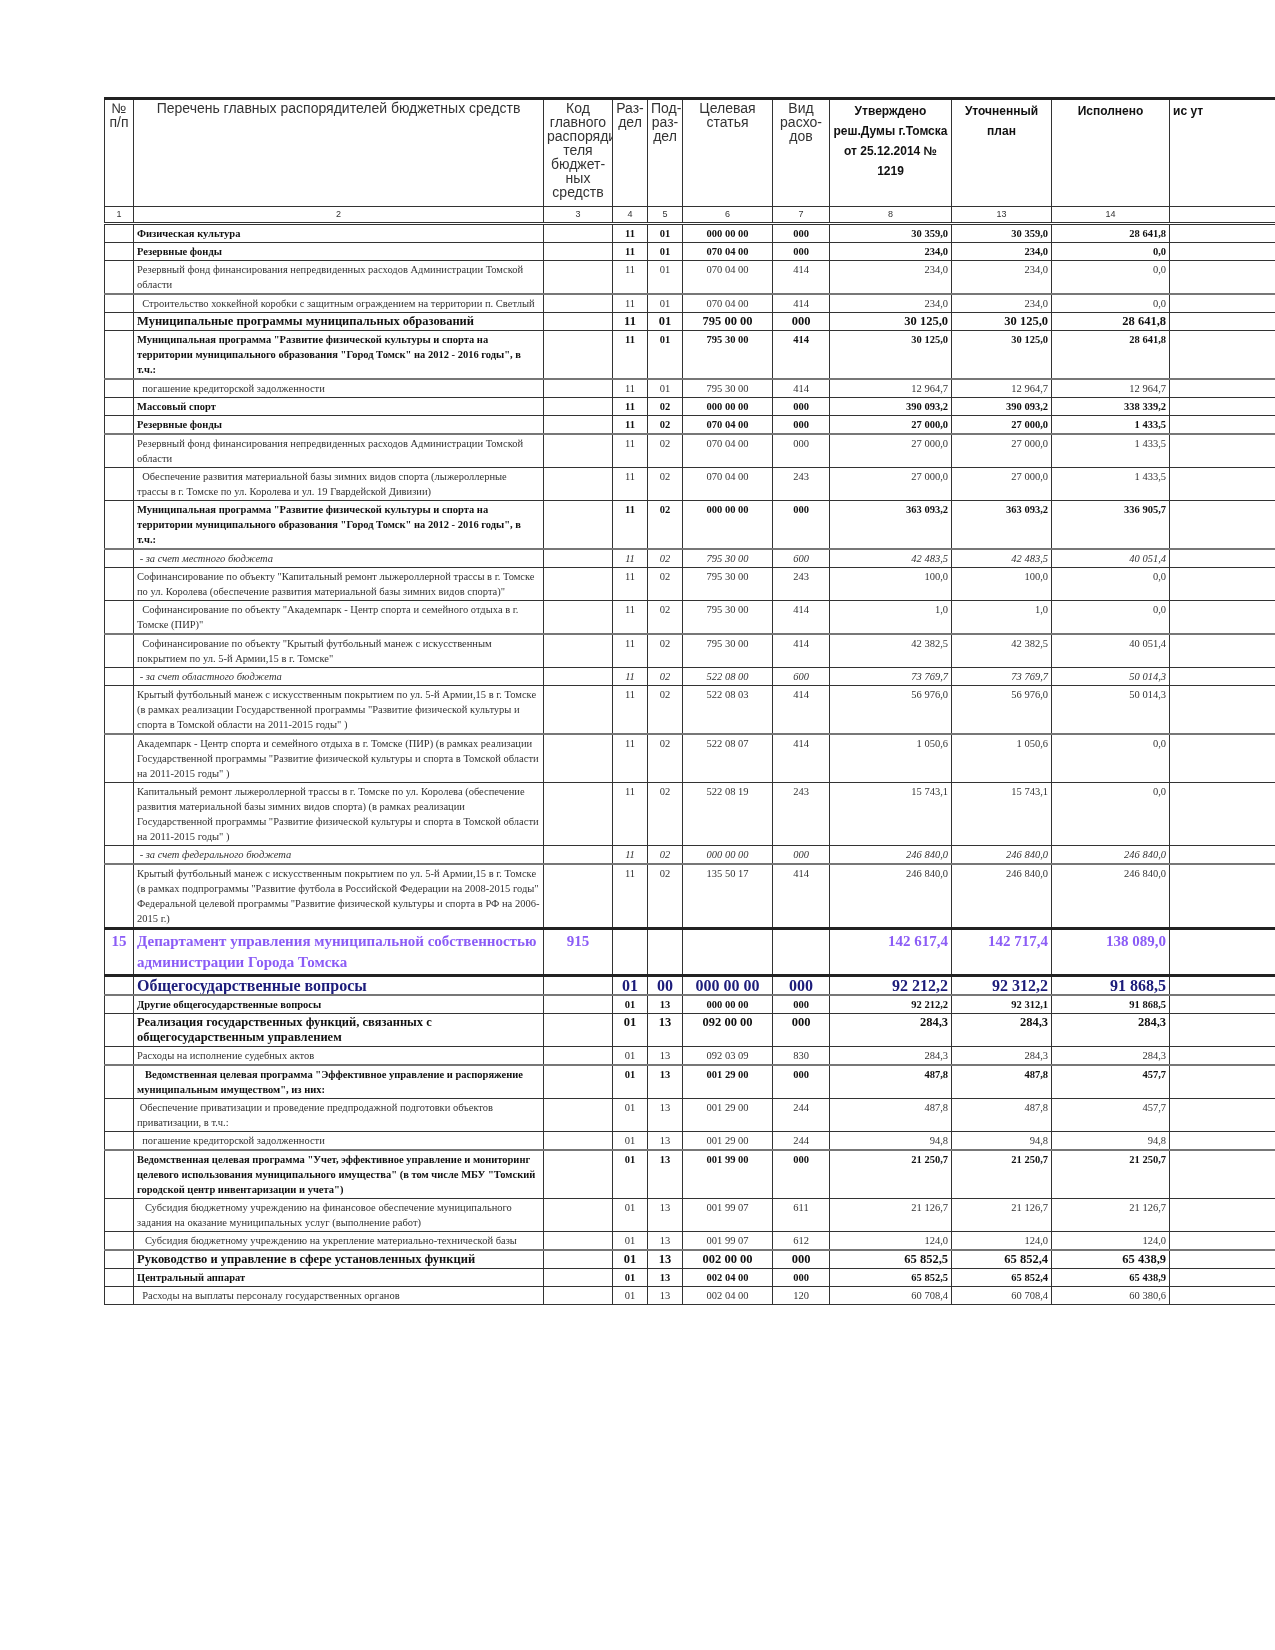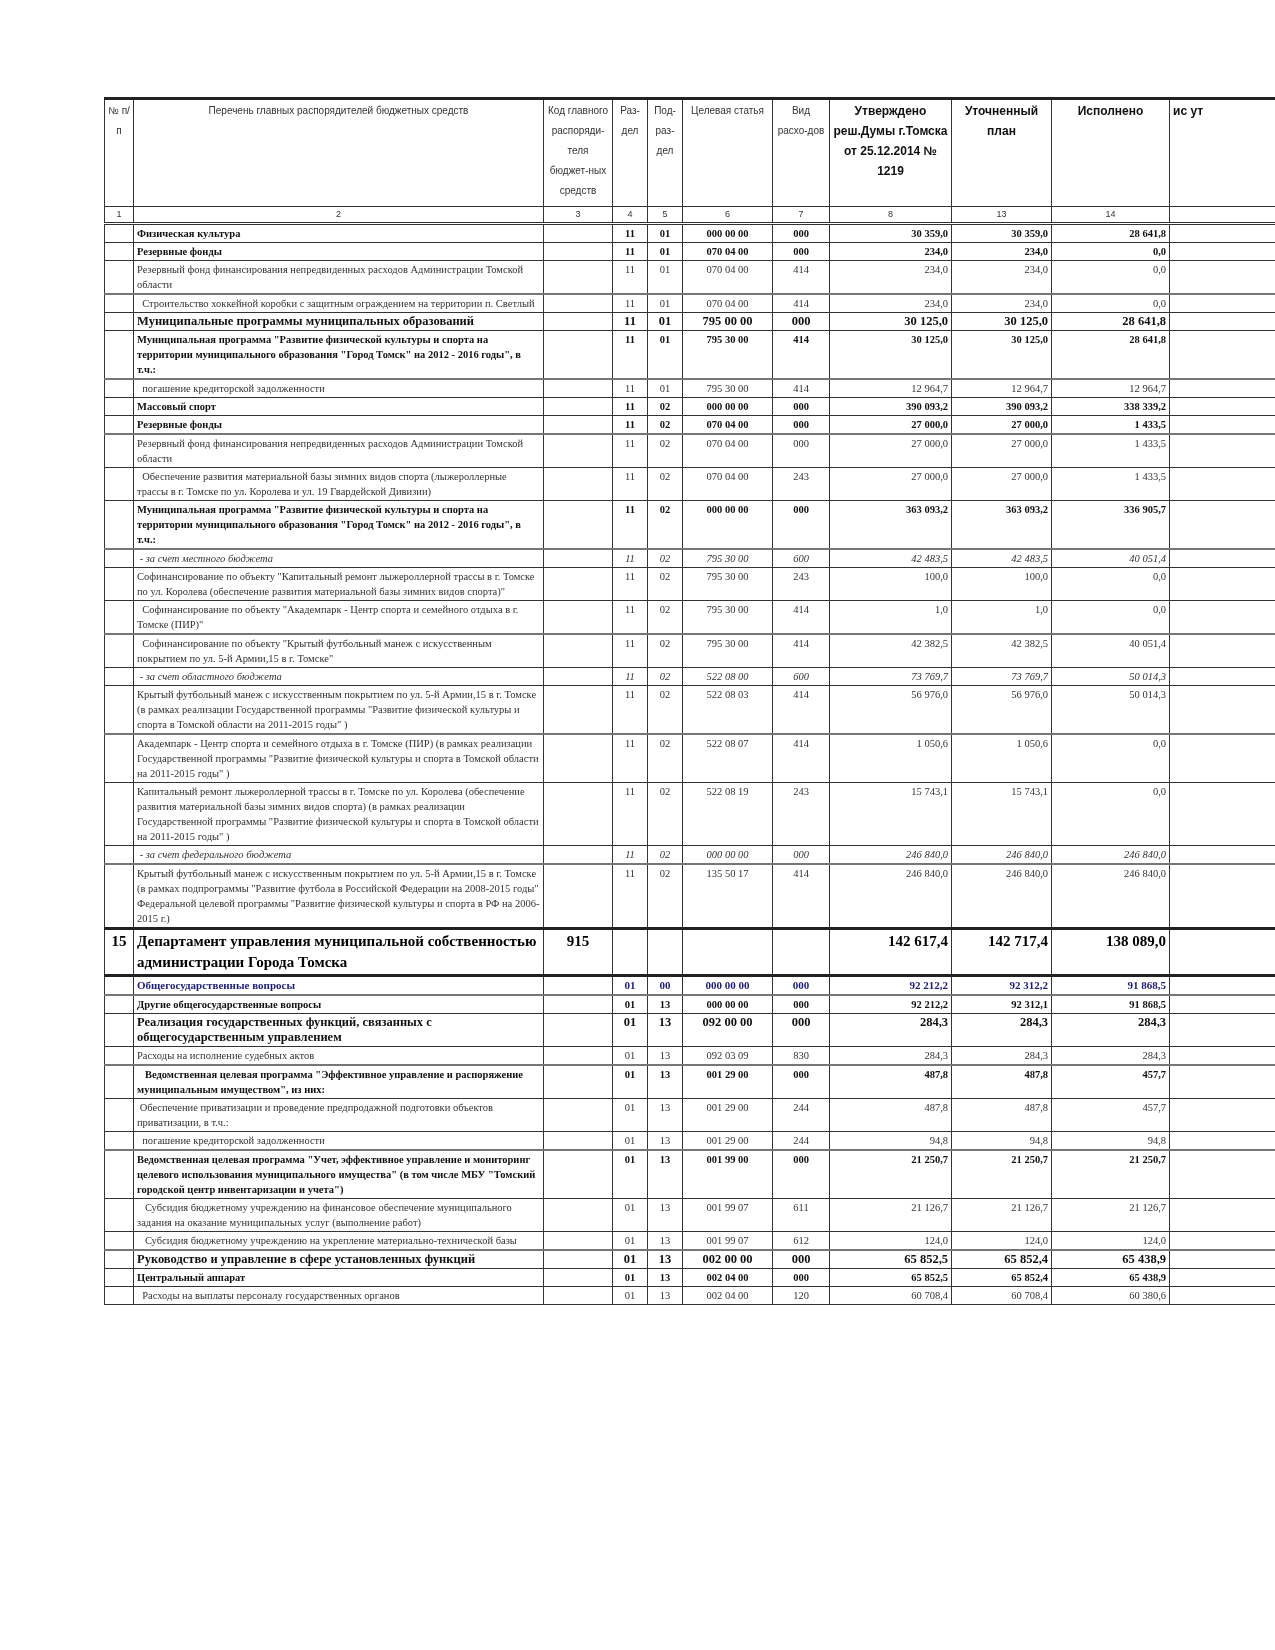--- a/index.html
+++ b/index.html
@@ -1,31 +1,31 @@
 <!DOCTYPE html>
 <html><head>
 <meta charset="utf-8">
 <style>
   html, body { margin: 0; padding: 0; background: #ffffff; }
   body { width: 1275px; height: 1650px; position: relative; overflow: hidden; font-family: "Liberation Serif", serif; color: #111; }
   .page { position: absolute; left: 104px; top: 97px; width: 1180px; }
   table { border-collapse: collapse; table-layout: fixed; width: 1180px; }
   td, th { border: 1px solid #333; padding: 1px 3px; vertical-align: top; overflow: hidden; }
-  th { font-family: "Liberation Sans", sans-serif; font-weight: normal; font-size: 10px; color: #333; text-align: center; line-height: 20px; height: 104px; border-top: 3px solid #222; }
+  th { font-family: "Liberation Sans", sans-serif; font-weight: normal; font-size: 14px; color: #333; text-align: center; line-height: 14px; height: 104px; border-top: 3px solid #222; }
   th.big { font-weight: bold; font-size: 12px; line-height: 20px; color: #111; }
   tr.nums td { font-family: "Liberation Sans", sans-serif; font-size: 9px; text-align: center; padding: 0; height: 12px; border-bottom: 3px double #333; color: #333; }
   td { font-size: 10.5px; line-height: 15px; }
   td.c { text-align: center; }
   td.r { text-align: right; }
   tr.b td { font-weight: bold; }
   tr.i td { font-style: italic; color: #333; }
   tr.l td { font-weight: normal; color: #333; }
   tr.big td { font-size: 12.5px; font-weight: bold; }
-  tr.dept td { font-size: 15px; font-weight: bold; color: #000000; line-height: 21px; border-top: 3px solid #222; border-bottom: 3px solid #222; }
-  tr.sect td { font-size: 11px; font-weight: bold; color: #1c1c7a; }
+  tr.dept td { font-size: 15px; font-weight: bold; color: #8b5cf6; line-height: 21px; border-top: 3px solid #222; border-bottom: 3px solid #222; }
+  tr.sect td { font-size: 16px; font-weight: bold; color: #1c1c7a; }
   tr.thick td { border-top: 2px solid #777; }
   td.clip { border-right: none; }
 </style>
 </head>
 <body>
 
 <div class="page">
   <table>
     <colgroup>
       <col style="width:29px">

